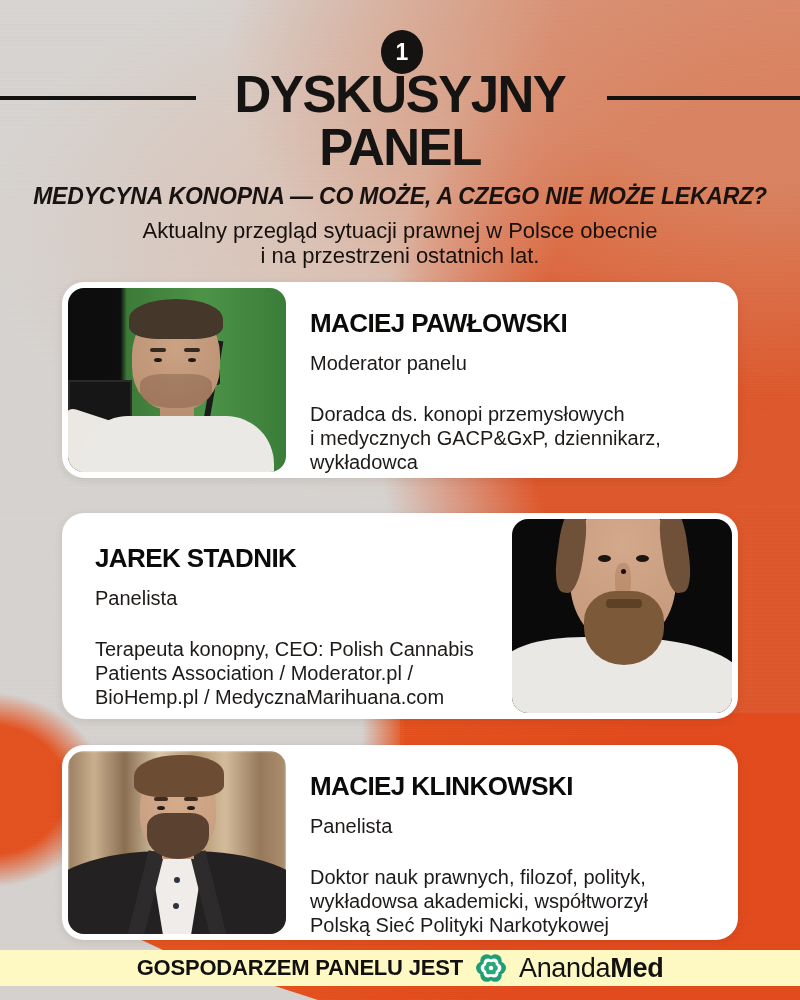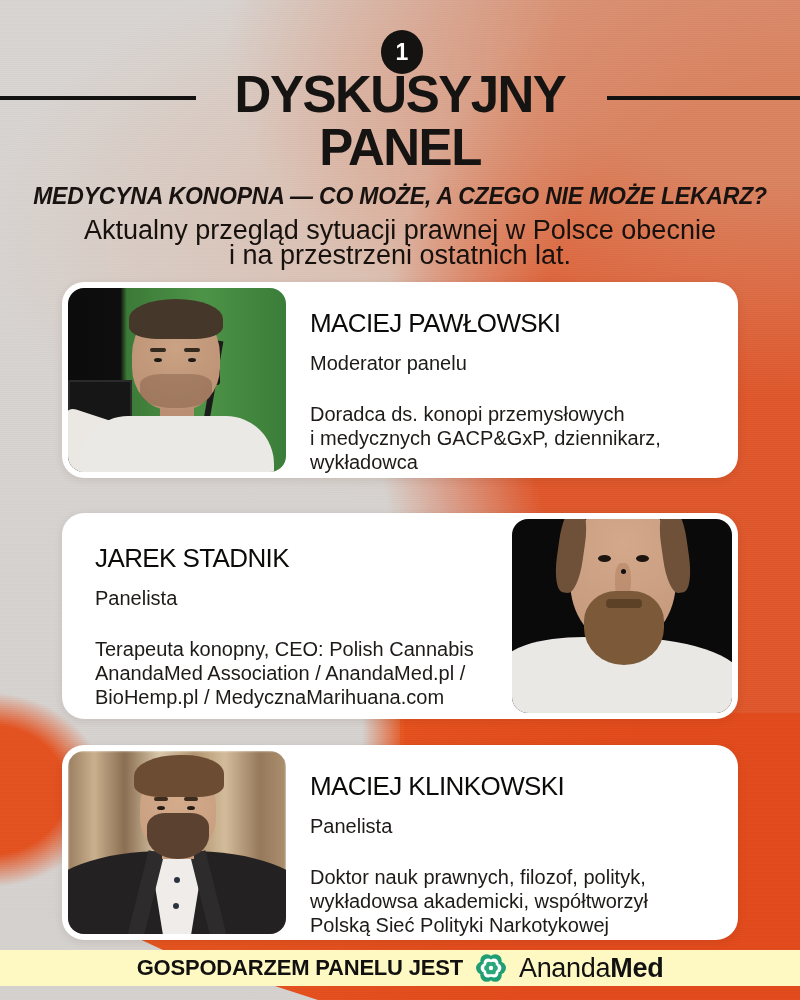--- a/index.html
+++ b/index.html
@@ -24,37 +24,37 @@
       background:#141312;display:flex;align-items:center;justify-content:center;
       color:#fff;font-size:23px;font-weight:bold;}
   .title{position:absolute;left:0;top:68px;width:100%;text-align:center;
       font-size:51px;line-height:53px;font-weight:bold;letter-spacing:-1.5px;color:#161412;}
   .rule{position:absolute;top:96px;height:4px;background:#131210;}
   .rule.left{left:0;width:196px;}
   .rule.right{right:0;width:193px;}
   .subtitle{position:absolute;left:0;top:183px;width:100%;text-align:center;
       font-size:23px;font-weight:bold;letter-spacing:-0.2px;color:#181311;font-style:italic;}
   .lede{position:absolute;left:0;top:218px;width:100%;text-align:center;
-      font-size:27px;line-height:25px;color:#17110e;white-space:pre-line;}
+      font-size:22px;line-height:25px;color:#17110e;white-space:pre-line;}
   
   .card{position:absolute;left:62px;width:676px;background:#fff;border-radius:22px;
       box-shadow:0 2px 8px rgba(60,30,10,0.10);}
   .card1{top:282px;height:196px;}
   .card2{top:513px;height:206px;}
   .card3{top:745px;height:195px;}
   .photo{position:absolute;overflow:hidden;border-radius:16px;}
   .photo>div{position:absolute;}
   .card1 .photo{left:6px;top:6px;width:218px;height:184px;}
   .card2 .photo{right:6px;top:6px;width:220px;height:194px;}
   .card3 .photo{left:6px;top:6px;width:218px;height:183px;}
   .ctext{position:absolute;top:26px;}
   .card1 .ctext{left:248px;right:18px;}
   .card2 .ctext{left:33px;top:30px;width:420px;}
   .card3 .ctext{left:248px;right:16px;}
-  .sp-name{font-size:26px;font-weight:normal;letter-spacing:-0.6px;color:#0c0b0a;margin:0 0 13px 0;}
+  .sp-name{font-size:26px;font-weight:bold;letter-spacing:-0.6px;color:#0c0b0a;margin:0 0 13px 0;}
   .sp-role{font-size:20px;color:#1d1a18;margin:0 0 27px 0;}
   .sp-bio{font-size:20px;line-height:24px;color:#1d1a18;white-space:pre-line;}
   
   .p1-bg{inset:0;background:linear-gradient(90deg,#0c0c0c 0%,#0e0e0e 24%,#3c7a38 27%,#4d9347 62%,#3a7d39 100%);}
   .p1-monitor{left:0;top:92px;width:60px;height:42px;background:#161616;border:2px solid #2a2a2a;}
   .p1-reflector{left:-14px;top:126px;width:60px;height:72px;background:#ebe8e4;border-radius:10px;transform:rotate(18deg);}
   .p1-tripod{left:138px;top:52px;width:6px;height:132px;background:#1b1b1b;transform:rotate(10deg);}
   .p1-camera{left:124px;top:80px;width:28px;height:17px;background:#161616;border-radius:3px;}
   .p1-shirt{left:12px;top:128px;width:194px;height:60px;background:#ebe9e6;border-radius:48px 48px 0 0;}
   .p1-neck{left:92px;top:102px;width:34px;height:34px;background:#b98e72;}
@@ -163,21 +163,21 @@
       <div class="p2-eye-l"></div>
       <div class="p2-eye-r"></div>
       <div class="p2-dot"></div>
       <div class="p2-beard"></div>
       <div class="p2-must"></div>
     </div>
     <div class="ctext">
       <div class="sp-name">JAREK STADNIK</div>
       <div class="sp-role">Panelista</div>
       <div class="sp-bio">Terapeuta konopny, CEO: Polish Cannabis
-AnandaMed Association / AnandaMed.pl /
+Patients Association / Moderator.pl /
 BioHemp.pl / MedycznaMarihuana.com</div>
     </div>
   </div>
 
   <div class="card card3">
     <div class="photo">
       <div class="p3-bg"></div>
       <div class="p3-body"></div>
       <div class="p3-shirt"></div>
       <div class="p3-btn1"></div>

